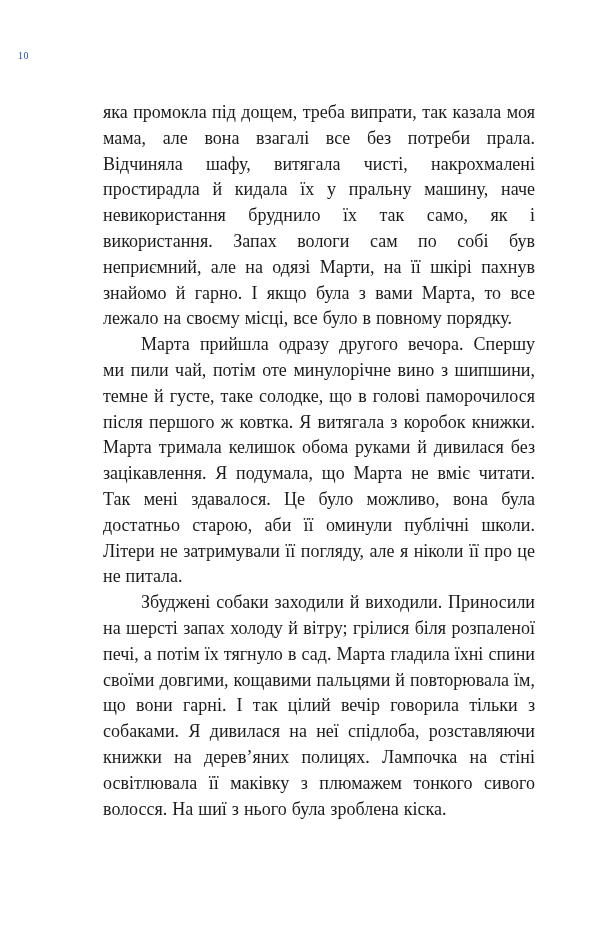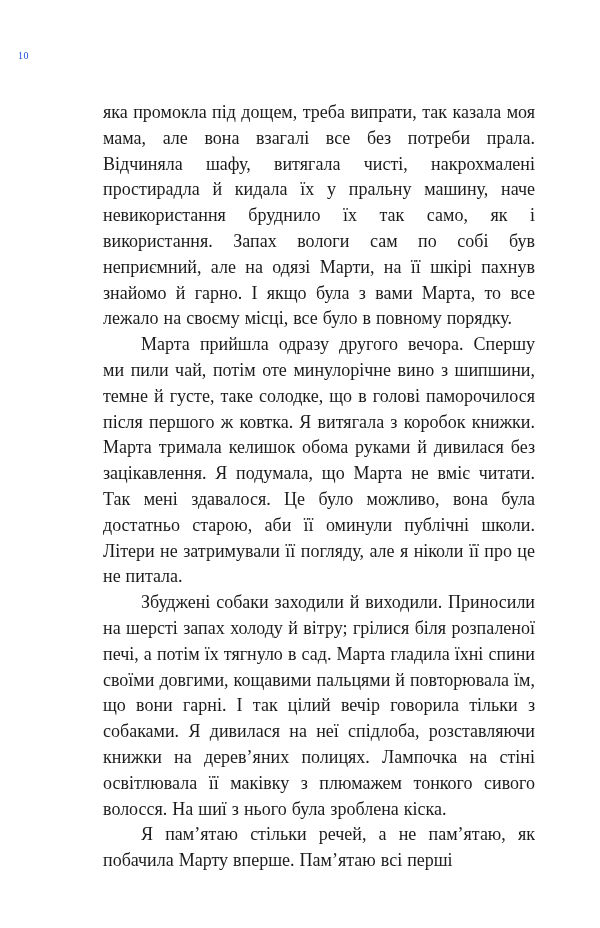--- a/index.html
+++ b/index.html
@@ -49,15 +49,14 @@
 </head>
 <body>
 
 <div class="page">
   <div class="page-number">10</div>
 
   <div class="text-block">
     <p>яка промокла під дощем, треба випрати, так казала моя мама, але вона взагалі все без потреби прала. Відчиняла шафу, витягала чисті, накрохмалені простирадла й кидала їх у пральну машину, наче невикористання бруднило їх так само, як і використання. Запах вологи сам по собі був неприємний, але на одязі Марти, на її шкірі пахнув знайомо й гарно. І якщо була з вами Марта, то все лежало на своєму місці, все було в повному порядку.</p>
     <p class="indent">Марта прийшла одразу другого вечора. Спершу ми пили чай, потім оте минулорічне вино з шипшини, темне й густе, таке солодке, що в голові паморочилося після першого ж ковтка. Я витягала з коробок книжки. Марта тримала келишок обома руками й дивилася без зацікавлення. Я подумала, що Марта не вміє читати. Так мені здавалося. Це було можливо, вона була достатньо старою, аби її оминули публічні школи. Літери не затримували її погляду, але я ніколи її про це не питала.</p>
     <p class="indent">Збуджені собаки заходили й виходили. Приносили на шерсті запах холоду й вітру; грілися біля розпаленої печі, а потім їх тягнуло в сад. Марта гладила їхні спини своїми довгими, кощавими пальцями й повторювала їм, що вони гарні. І так цілий вечір говорила тільки з собаками. Я дивилася на неї спідлоба, розставляючи книжки на дерев’яних полицях. Лампочка на стіні освітлювала її маківку з плюмажем тонкого сивого волосся. На шиї з нього була зроблена кіска.</p>
-    <p class="indent">Я пам’ятаю стільки речей, а не пам’ятаю, як побачила Марту вперше. Пам’ятаю всі перші</p>
   </div>
 </div>
 
 </body></html>

